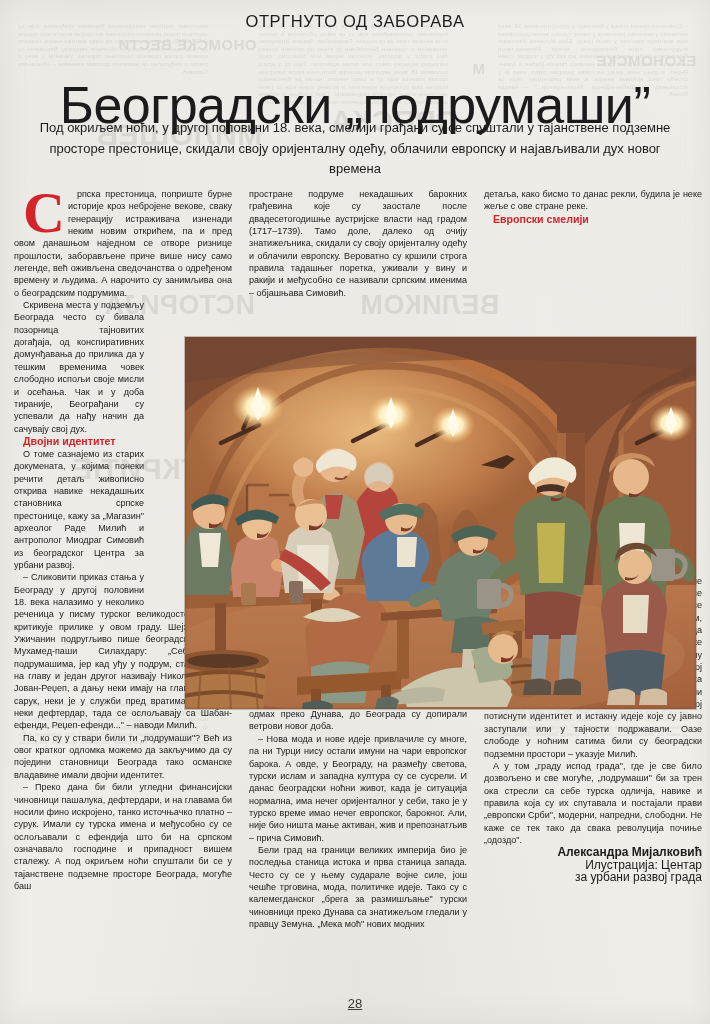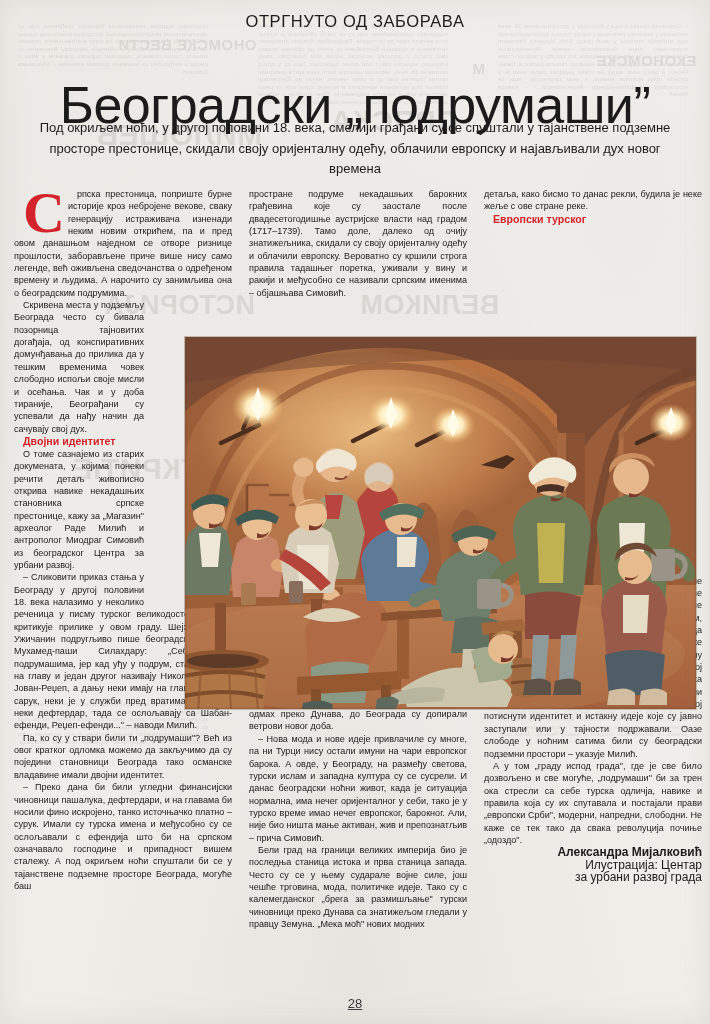--- a/index.html
+++ b/index.html
@@ -267,21 +267,21 @@
 
     <div class="col col-2">
       <p class="noindent">простране подруме некадашњих барокних грађевина које су заостале после двадесетогодишње аустријске власти над градом (1717–1739). Тамо доле, далеко од очију знатижељника, скидали су своју оријенталну одећу и облачили европску. Вероватно су кршили строга правила тадашњег поретка, уживали у вину и ракији и међусобно се називали српским именима – објашњава Симовић.</p>
       <p><span class="shape-c2"></span><span>Турска империја је била на заласку. У удаљеним северним пашалуцима на рубовима великог царства рађао се нови свет. Из Земуна, који је одмах преко Дунава, до Београда су допирали ветрови новог доба.</span></p>
       <p>– Нова мода и нове идеје привлачиле су многе, па ни Турци нису остали имуни на чари европског барока. А овде, у Београду, на размеђу светова, турски ислам и западна култура су се сусрели. И данас београдски ноћни живот, када је ситуација нормална, има нечег оријенталног у себи, тако је у турско време имао нечег европског, барокног. Али, није био ништа мање активан, жив и препознатљив – прича Симовић.</p>
       <p>Бели град на граници великих империја био је последња станица истока и прва станица запада. Често су се у њему сударале војне силе, још чешће трговина, мода, политичке идеје. Тако су с калемегданског „брега за размишљање" турски чиновници преко Дунава са знатижељом гледали у правцу Земуна. „Мека моћ" нових модних</p>
     </div>
 
     <div class="col col-3">
       <p class="noindent">детаља, како бисмо то данас рекли, будила је неке жеље с ове стране реке.</p>
-      <p class="subhead">Европски турског</p>
+      <p class="subhead">Европски смелији</p>
       <p><span class="shape-c3"></span><span>– Одело не чини човека, стара је изрека, и њоме се народ подсмевао скоројевићима који су се нагло обогатили и пошто-пото желели тиме да се подиче. Гардеробом, брадом, фризуром, тетоважом и тадашњи Београђани су хтели да околини покажу свој статус у друштву, естетске норме или богатство, своју напредну модерну свест или лични идентитет. Тако су, у другој половини 18. века, европски шешири били нека врста диверзије против поретка који су и сами чинили, начин да бунтовници испоље свој потиснути идентитет и истакну идеје које су јавно заступали или у тајности подржавали. Оазе слободе у ноћним сатима били су београдски подземни простори – указује Милић.</span></p>
       <p>А у том „граду испод града", где је све било дозвољено и све могуће, „подрумаши" би за трен ока стресли са себе турска одличја, навике и правила која су их спутавала и постајали прави „европски Срби", модерни, напредни, слободни. Не каже се тек тако да свака револуција почиње „одоздо".</p>
       <p class="byline">
         <span class="author">Александра Мијалковић</span><br>
         <span>Илустрација: Центар</span><br>
         <span>за урбани развој града</span>
       </p>
     </div>
   </div>
 

